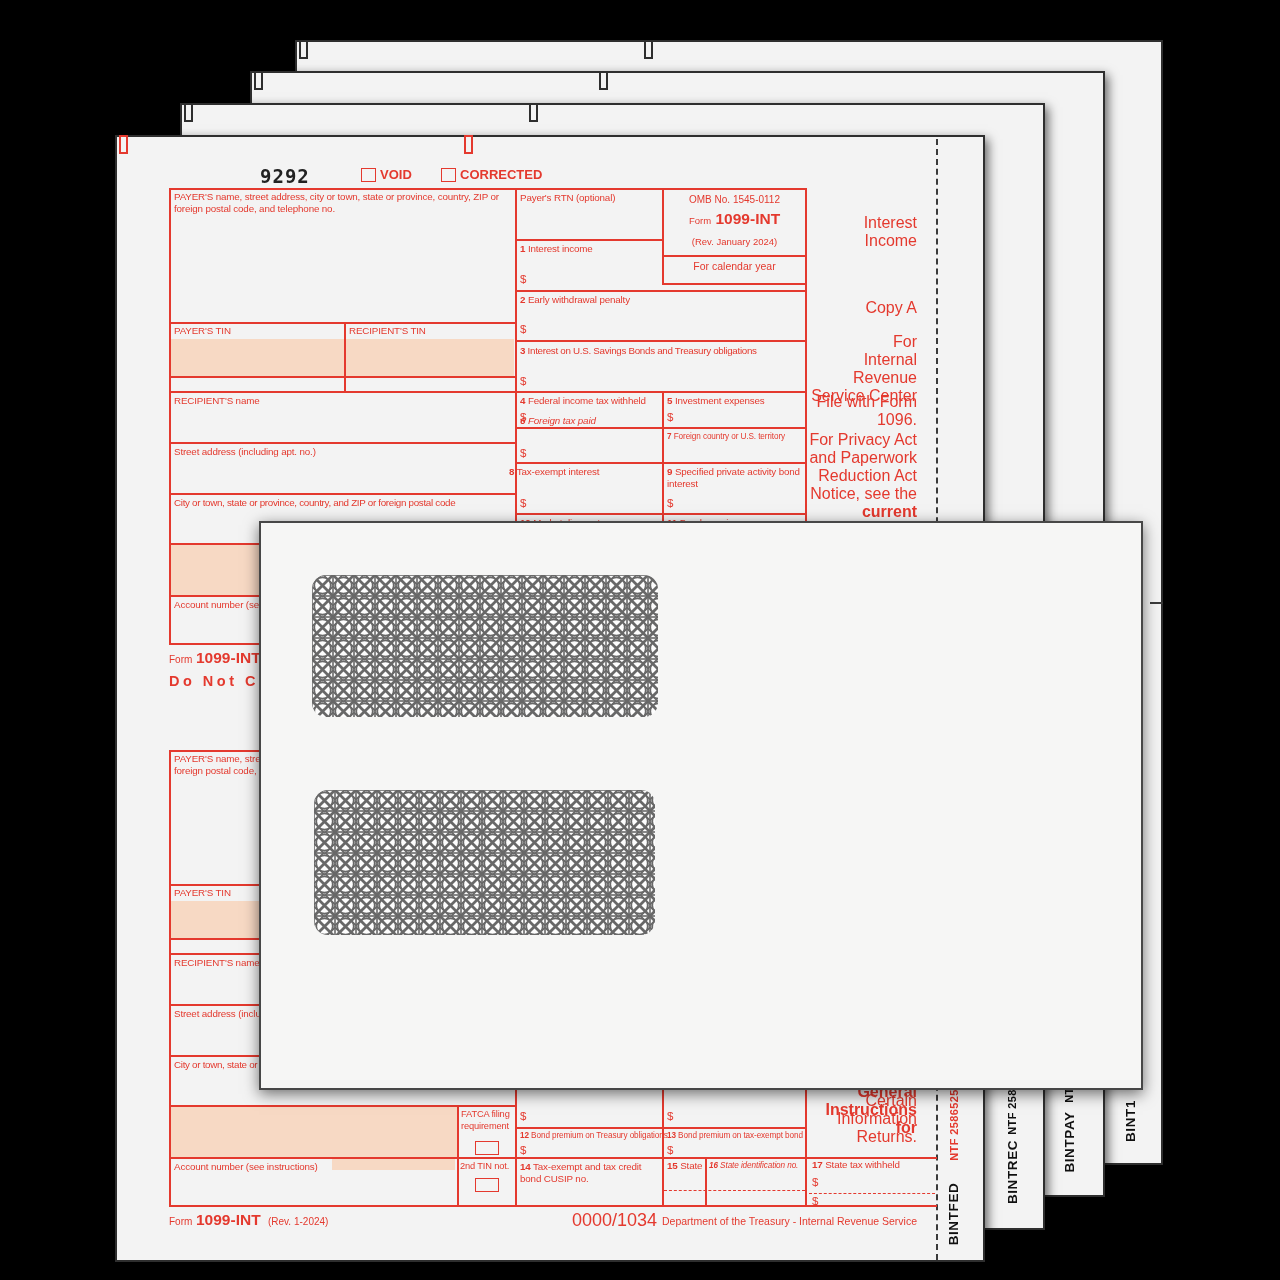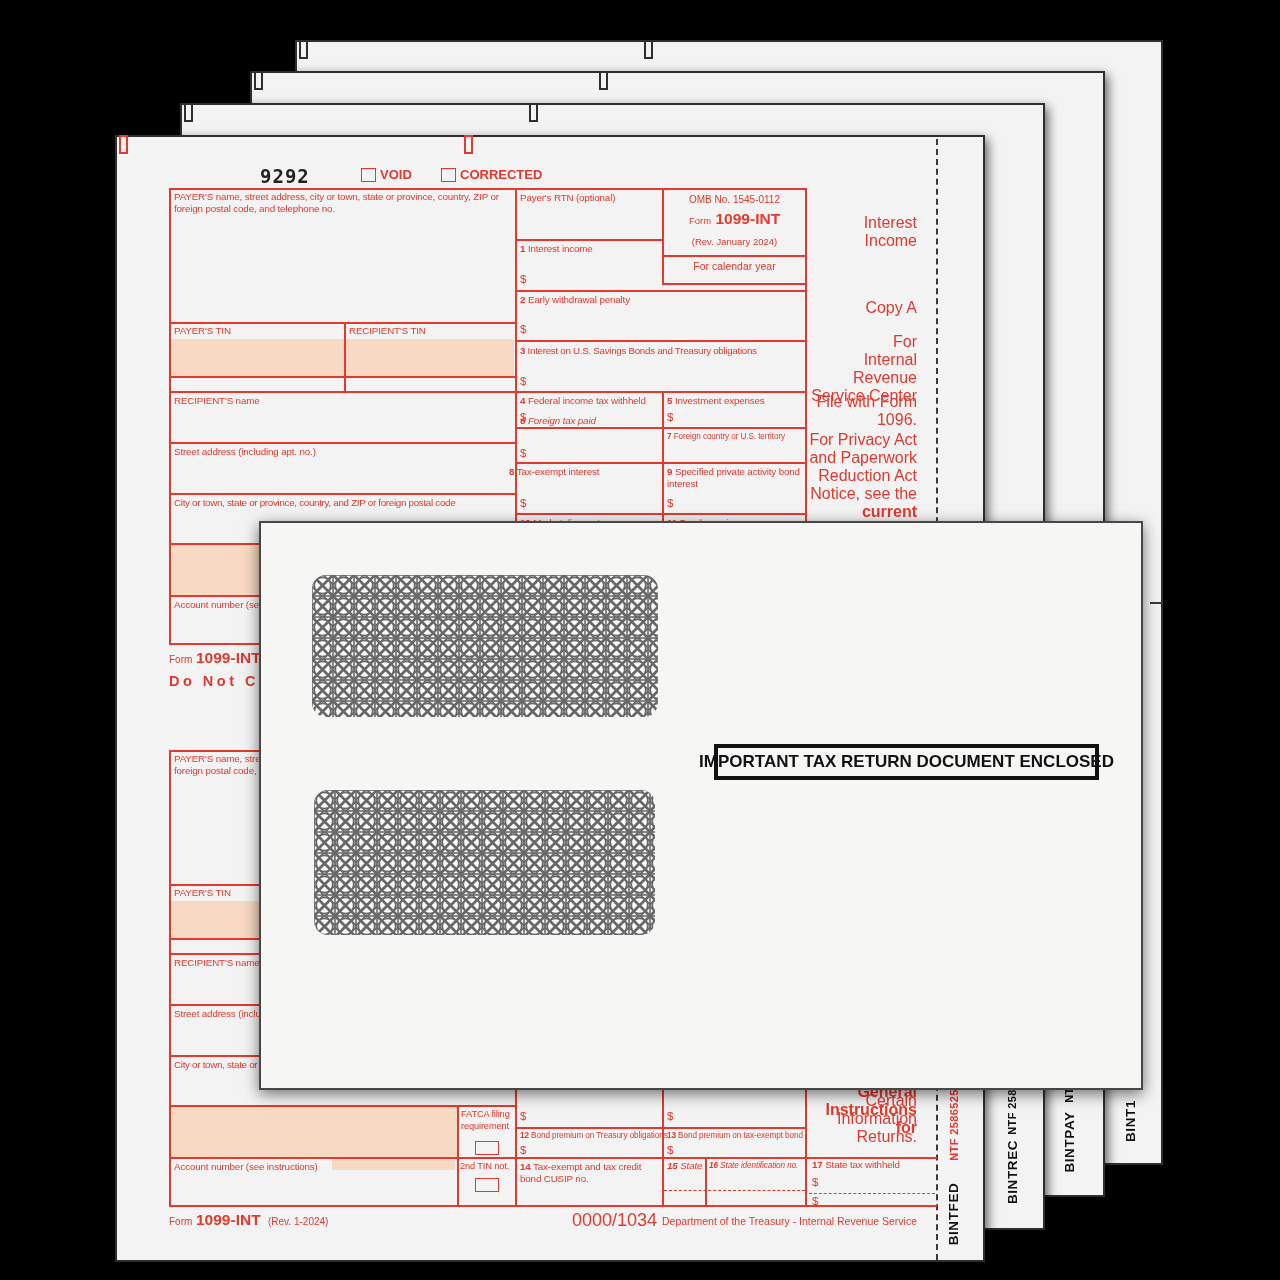--- a/index.html
+++ b/index.html
@@ -317,21 +317,21 @@
       <div class="dollar" style="left:550px;top:332px;">$</div>
       <div class="rl" style="left:403px;top:352px;"><span class="bnum">10</span> <span>Market discount</span></div>
       <div class="dollar" style="left:403px;top:383px;">$</div>
       <div class="rl" style="left:550px;top:352px;"><span class="bnum">11</span> <span>Bond premium</span></div>
       <div class="dollar" style="left:550px;top:383px;">$</div>
       <div class="rls" style="left:403px;top:404px;text-align:right;"><span class="bnum">12</span> <span>Bond premium on Treasury obligations</span></div>
       <div class="dollar" style="left:403px;top:417px;">$</div>
       <div class="rls" style="left:550px;top:404px;"><span class="bnum">13</span> <span>Bond premium on tax-exempt bond</span></div>
       <div class="dollar" style="left:550px;top:417px;">$</div>
       <div class="rlw" style="left:403px;top:434px;width:135px;"><span class="bnum">14</span> <span>Tax-exempt and tax credit bond CUSIP no.</span></div>
-      <div class="rl" style="left:550px;top:433px;font-style:italic;"><span class="bnum">15</span> <span>State</span></div>
+      <div class="rl" style="left:550px;top:433px;"><span class="bnum">15</span> <span>State</span></div>
       <div class="rls" style="left:592px;top:434px;font-style:italic;"><span class="bnum">16</span> <span>State identification no.</span></div>
       <div class="rl" style="left:695px;top:432px;"><span class="bnum">17</span> <span>State tax withheld</span></div>
       <div class="dollar" style="left:695px;top:449px;">$</div>
       <div class="dollar" style="left:695px;top:468px;">$</div>
 
       <div class="rcol t1" style="top:49px;">
         <div>Interest</div>
         <div>Income</div>
       </div>
       <div class="rcol t2" style="top:134px;">Copy A</div>
@@ -367,16 +367,15 @@
     <div class="window" style="left:51px;top:52px;width:346px;height:142px;">
       <svg width="100%" height="100%" preserveAspectRatio="none">
         <rect width="100%" height="100%" fill="url(#secpat)"></rect>
       </svg>
     </div>
     <div class="window" style="left:53px;top:267px;width:341px;height:145px;">
       <svg width="100%" height="100%" preserveAspectRatio="none">
         <rect width="100%" height="100%" fill="url(#secpat)"></rect>
       </svg>
     </div>
-    <div class="notice">IMPORTANT TAX RETURN DOCUMENT ENCLOSED</div>
   </div>
 
 </div>
 
 </body></html>

